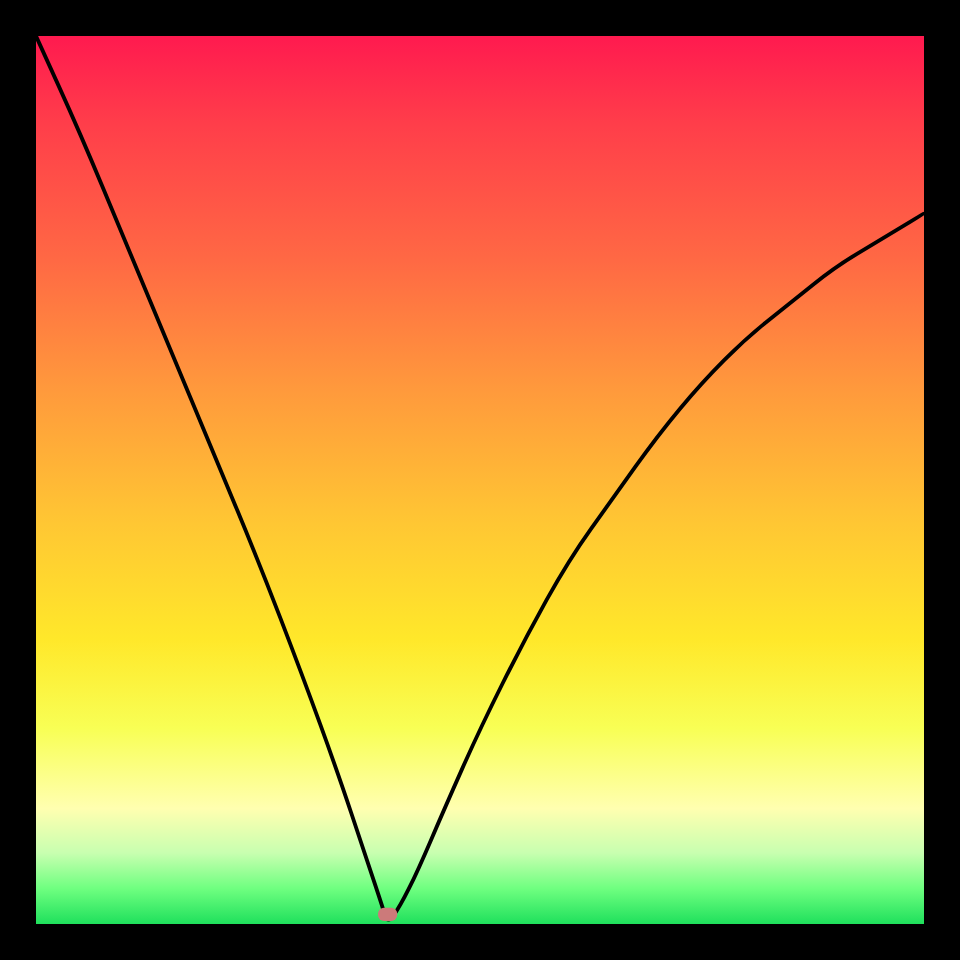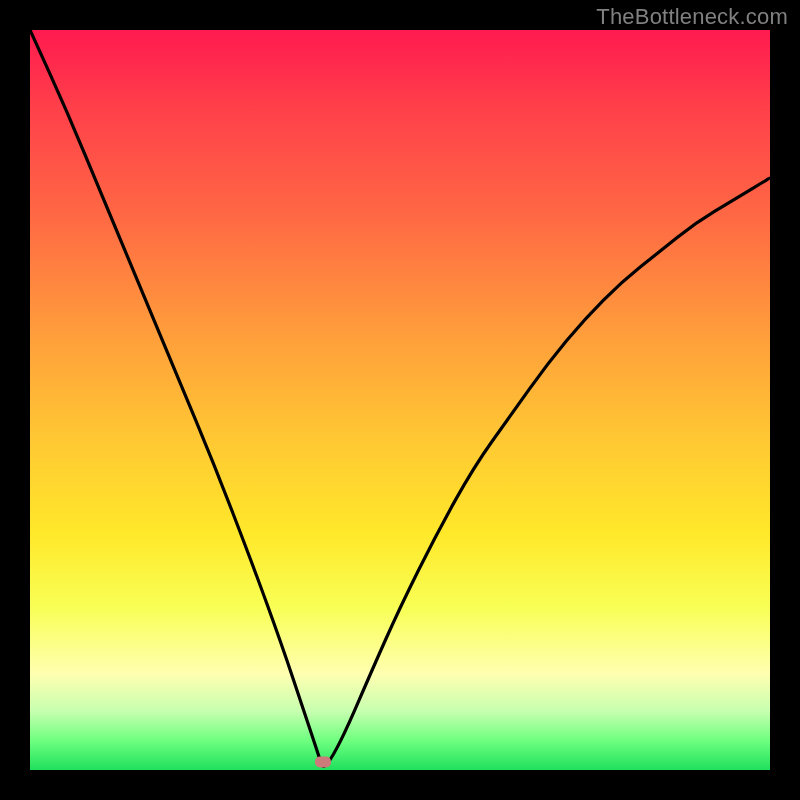--- a/index.html
+++ b/index.html
@@ -67,21 +67,20 @@
     font-weight: 400;
     letter-spacing: 0.2px;
     user-select: none;
   }
 </style>
 </head>
 <body>
 
 <div class="frame">
 
-  <div class="watermark">TheBottleneck.com</div>
 
   <div class="plot">
 
     <svg class="curve" viewBox="0 0 740 740" preserveAspectRatio="none">
       <path fill="none" stroke="#000" stroke-width="3.2" stroke-linejoin="round" stroke-linecap="round" d="M 0.0 0.0 Q 0.0 0.0 18.5 40.7 Q 37.0 81.4 55.5 125.8 Q 74.0 170.2 92.5 214.6 Q 111.0 259.0 129.5 303.4 Q 148.0 347.8 166.5 392.2 Q 185.0 436.6 203.5 484.7 Q 222.0 532.8 236.8 573.5 Q 251.6 614.2 262.7 647.5 Q 273.8 680.8 281.2 703.0 Q 288.6 725.2 290.8 732.6 Q 293.0 740.0 298.2 732.6 Q 303.4 725.2 310.8 710.4 Q 318.2 695.6 329.3 669.7 Q 340.4 643.8 355.2 610.5 Q 370.0 577.2 388.5 540.2 Q 407.0 503.2 425.5 469.9 Q 444.0 436.6 462.5 410.7 Q 481.0 384.8 499.5 358.9 Q 518.0 333.0 536.5 310.8 Q 555.0 288.6 573.5 270.1 Q 592.0 251.6 610.5 236.8 Q 629.0 222.0 647.5 207.2 Q 666.0 192.4 684.5 181.3 Q 703.0 170.2 721.5 159.1 T 740.0 148.0"></path>
     </svg>
 
     <div class="marker"></div>
   </div>
 

